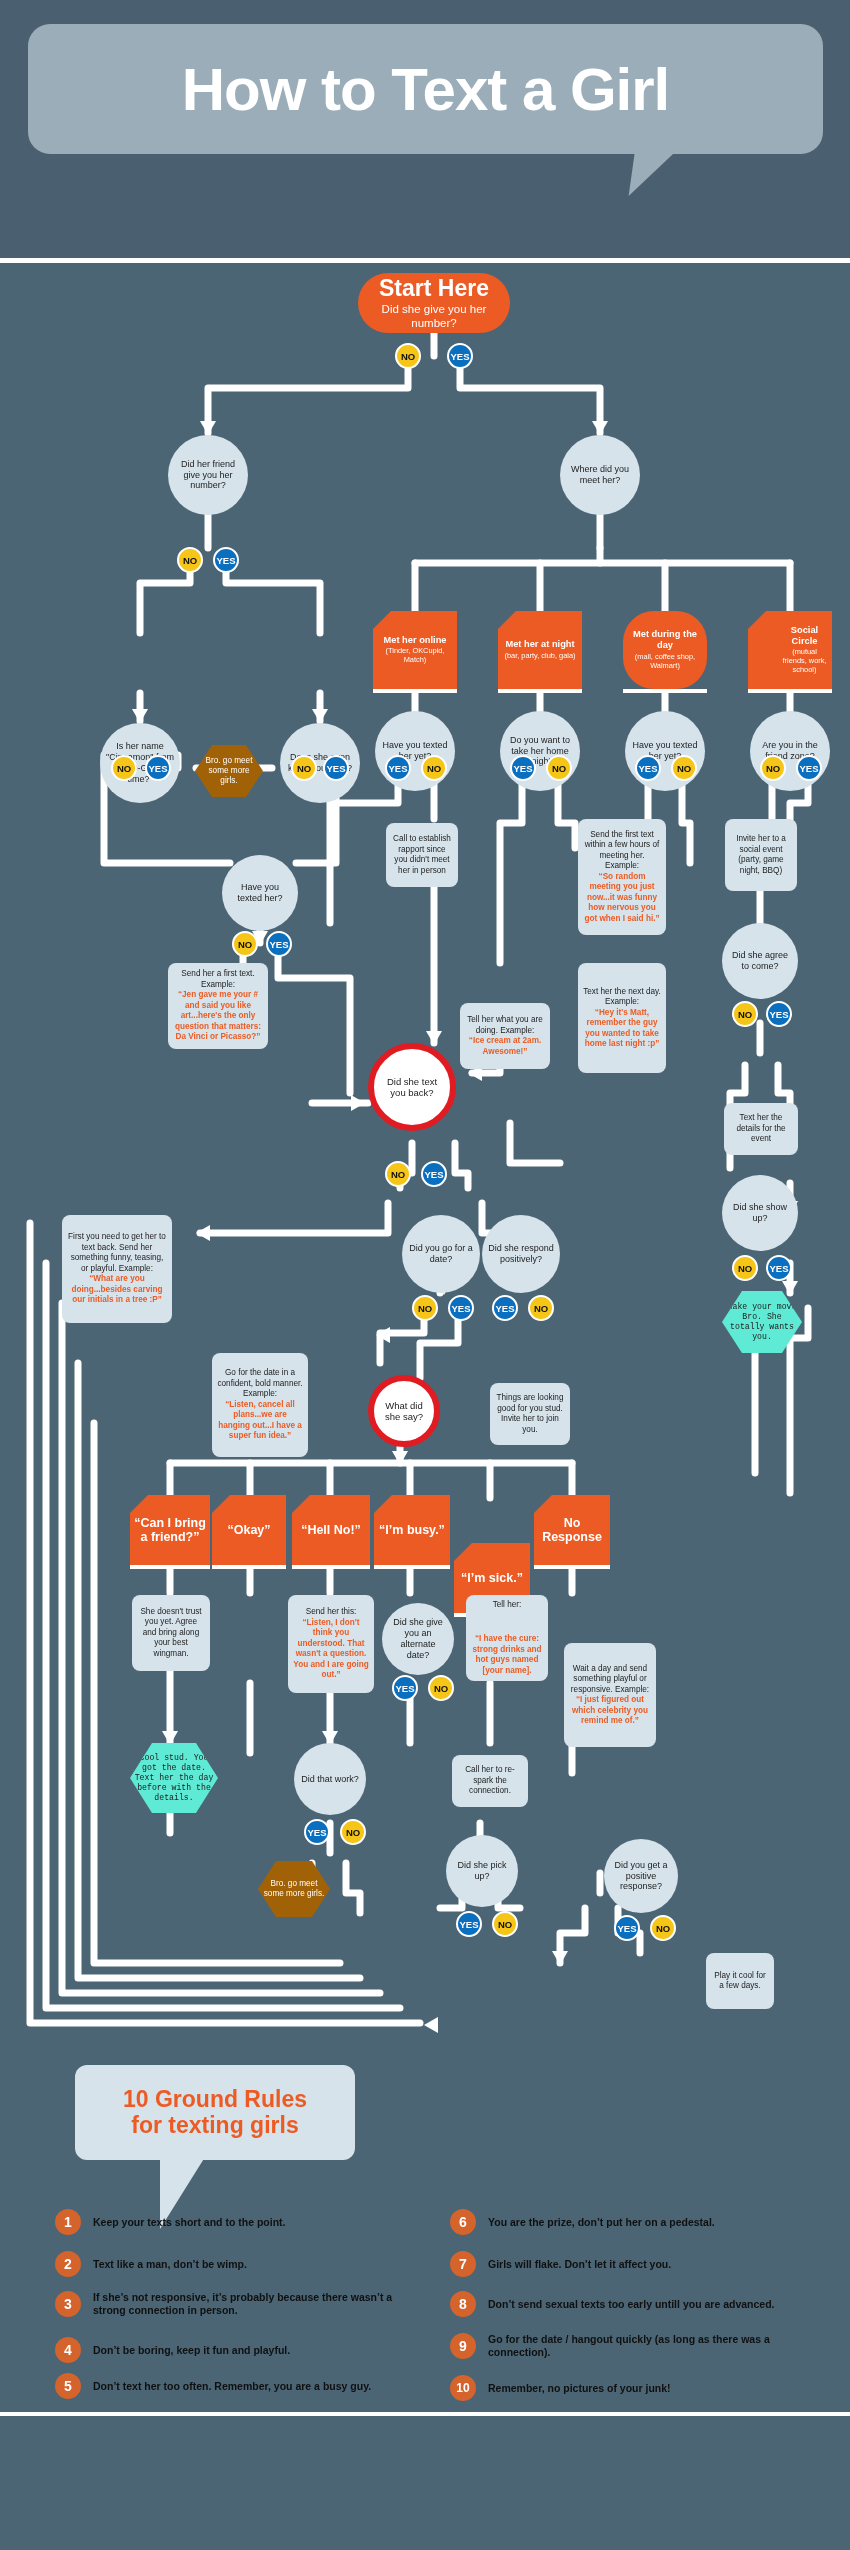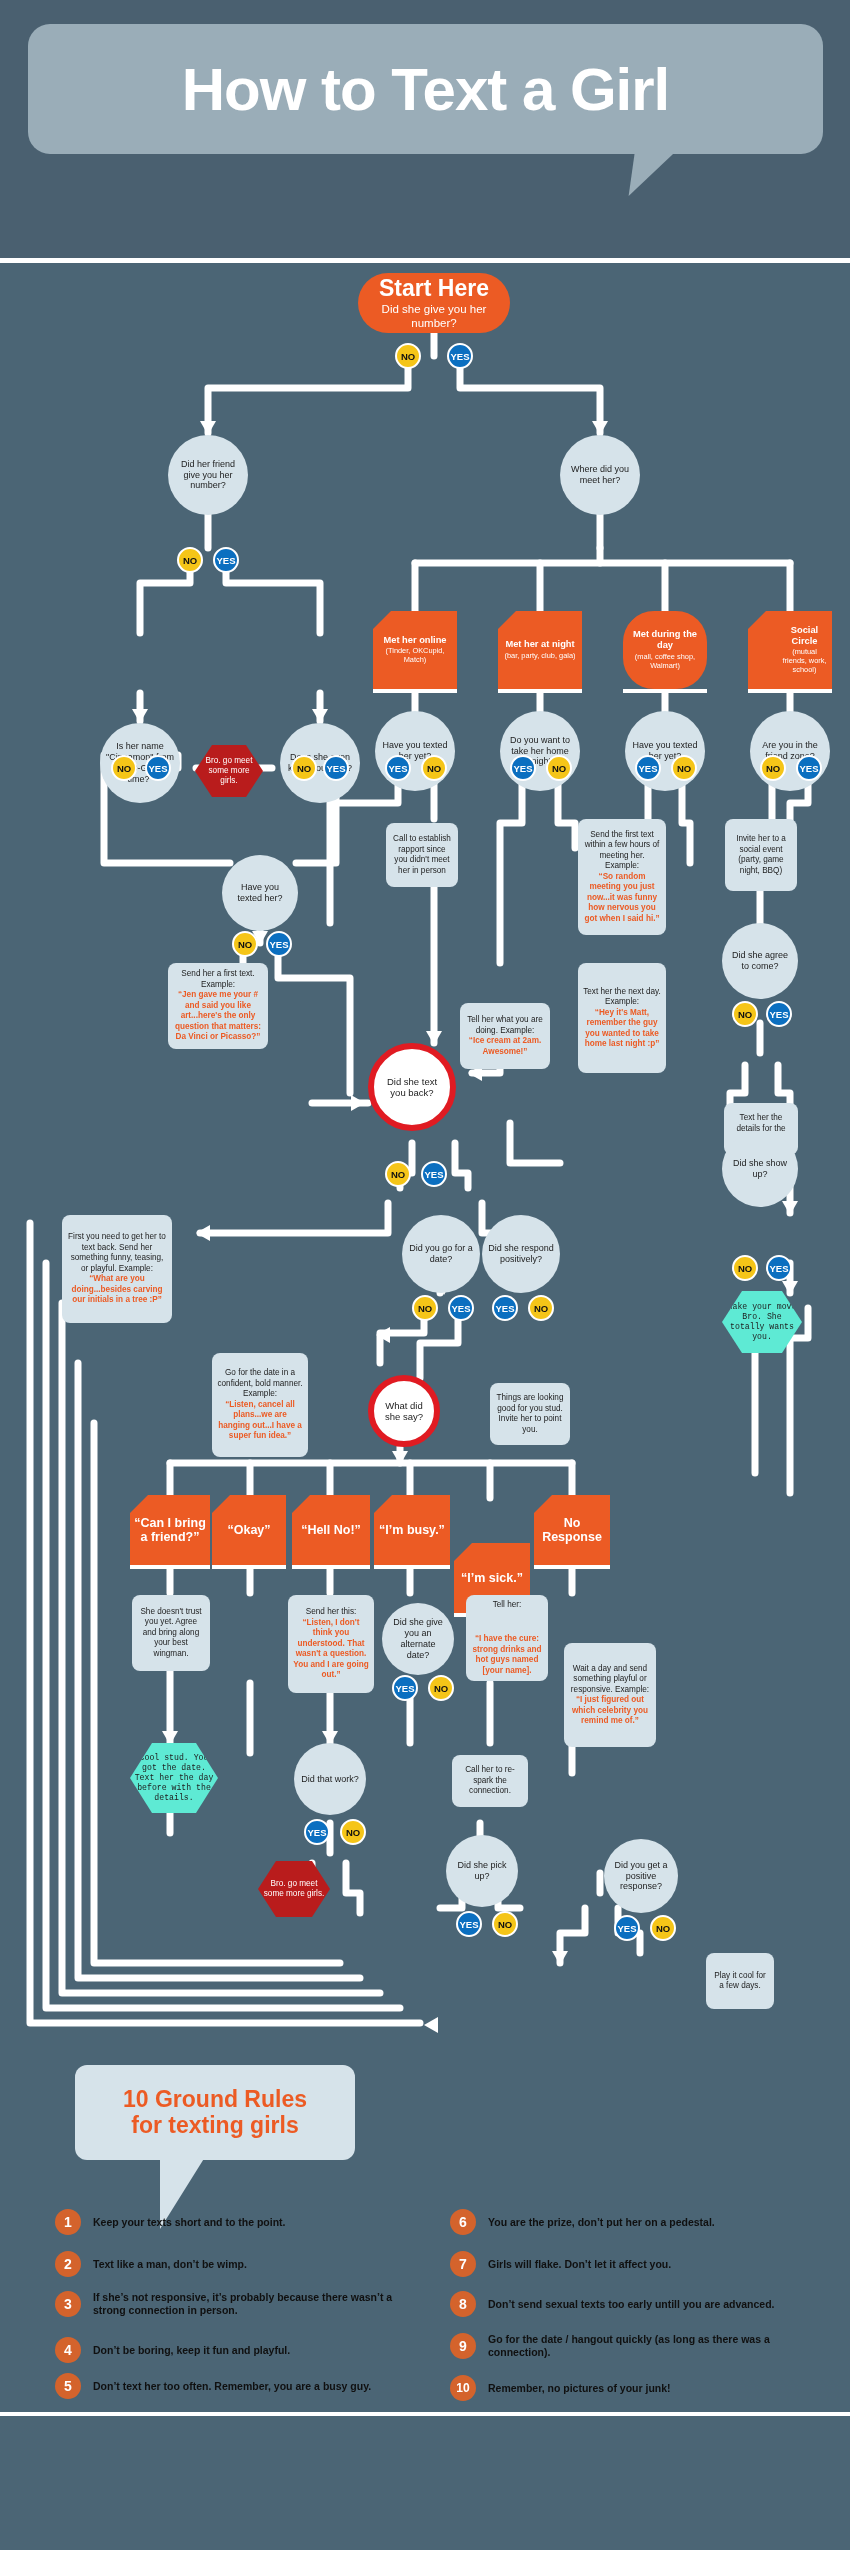--- a/index.html
+++ b/index.html
@@ -85,21 +85,21 @@
   .obanner-bar{background:#ffffff;height:4px;}
   .obig{font-size:12.5px;font-weight:bold;line-height:1.12;}
 
   
   .hexnode{
     display:flex;align-items:center;justify-content:center;text-align:center;
     color:#fff;font-size:8.2px;line-height:1.2;padding:4px;
     -webkit-clip-path:polygon(25% 0,75% 0,100% 50%,75% 100%,25% 100%,0 50%);
     clip-path:polygon(25% 0,75% 0,100% 50%,75% 100%,25% 100%,0 50%);
   }
-  .hex-red{background:#b91c1c;}
+  .hex-red{background:#a16207;}
   .hex-green{background:#5eead4;color:#1d1d1d;font-family:Liberation Mono, monospace;}
 
   
   .tok{
     position:absolute;border-radius:50%;width:26px;height:26px;
     display:flex;align-items:center;justify-content:center;
     font-size:9.5px;font-weight:bold;border:2.5px solid #ffffff;
     box-sizing:border-box;
   }
   .tok-yes{background:#0b6fc0;color:#ffffff;}
@@ -392,21 +392,21 @@
       <span>Text her the next day. Example:</span>
       <span class="ex">“Hey it's Matt, remember the guy you wanted to take home last night  :p”</span>
     </div>
 
     <div class="node abox" style="left:725px;top:556px;width:72px;height:72px;">Invite her to a social event (party, game night, BBQ)</div>
     <div class="node qcircle" style="left:722px;top:660px;width:76px;height:76px;">Did she agree to come?</div>
     <div class="tok tok-no" style="left:732px;top:738px;">NO</div>
     <div class="tok tok-yes" style="left:766px;top:738px;">YES</div>
 
     <div class="node abox" style="left:724px;top:840px;width:74px;height:52px;">Text her the details for the event</div>
-    <div class="node qcircle" style="left:722px;top:868px;width:76px;height:76px;">Did she show up?</div>
+    <div class="node qcircle" style="left:722px;top:912px;width:76px;height:76px;">Did she show up?</div>
     <div class="tok tok-no" style="left:732px;top:992px;">NO</div>
     <div class="tok tok-yes" style="left:766px;top:992px;">YES</div>
 
     <div class="node hexnode hex-green" style="left:722px;top:1028px;width:80px;height:62px;">Make your move Bro. She totally wants you.</div>
 
     <div class="node abox" style="left:62px;top:952px;width:110px;height:108px;flex-direction:column;">
       <span>First you need to get her to text back. Send her something funny, teasing, or playful. Example:</span>
       <span class="ex">“What are you doing...besides carving our initials in a tree :P”</span>
     </div>
 
@@ -416,21 +416,21 @@
 
     <div class="node qcircle" style="left:482px;top:952px;width:78px;height:78px;">Did she respond positively?</div>
     <div class="tok tok-yes" style="left:492px;top:1032px;">YES</div>
     <div class="tok tok-no" style="left:528px;top:1032px;">NO</div>
 
     <div class="node abox" style="left:212px;top:1090px;width:96px;height:104px;flex-direction:column;">
       <span>Go for the date in a confident,  bold manner. Example:</span>
       <span class="ex">“Listen, cancel all plans...we are hanging out...I have a super fun idea.”</span>
     </div>
 
-    <div class="node abox" style="left:490px;top:1120px;width:80px;height:62px;">Things are looking good for you stud. Invite her to point you.</div>
+    <div class="node abox" style="left:490px;top:1120px;width:80px;height:62px;">Things are looking good for you stud. Invite her to join you.</div>
 
     <div class="node qcircle red-ring" style="left:368px;top:1112px;width:72px;height:72px;">What did she say?</div>
 
     <div class="node" style="left:130px;top:1232px;width:80px;height:68px;">
       <div class="obanner" style="height:62px;">
           <span class="obig">“Can I bring a friend?”</span>
         </div>
       <div class="obanner-bar"></div>
     </div>
     <div class="node" style="left:212px;top:1232px;width:74px;height:68px;">

